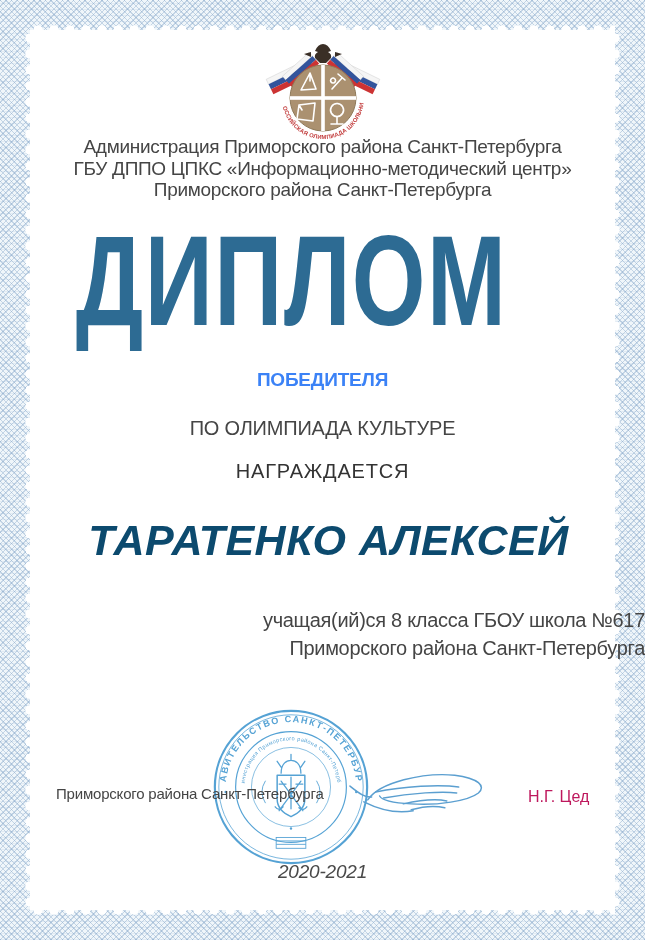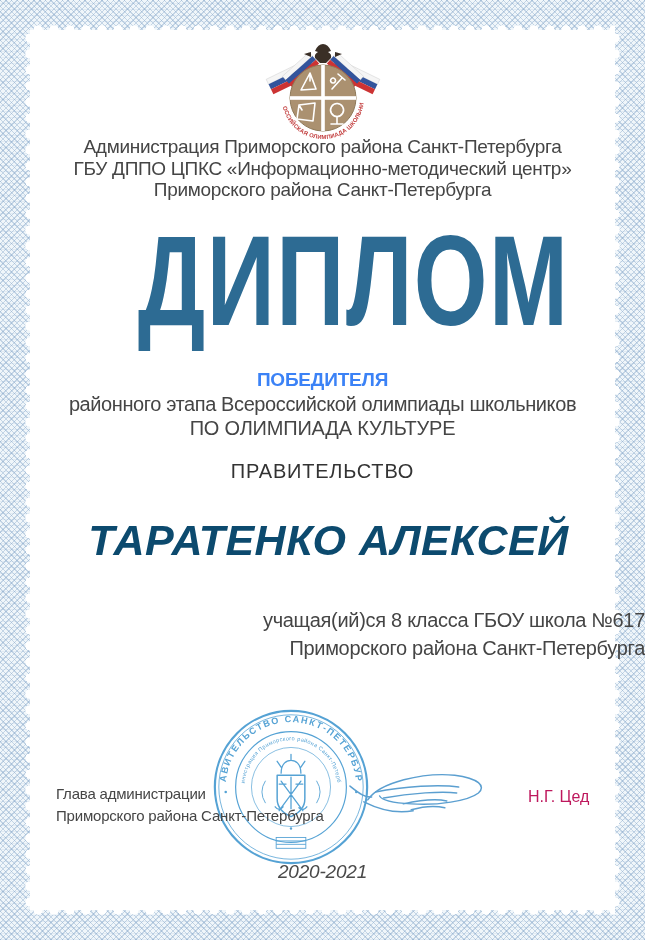--- a/index.html
+++ b/index.html
@@ -29,21 +29,21 @@
     background-size:8px 16px;background-repeat:repeat-y;}
   .scallop.right{top:30px;bottom:30px;right:22px;width:8px;
     background-image:radial-gradient(ellipse 8px 8px at 0% 50%, #fff 55%, rgba(0,0,0,0) 60%);
     background-size:8px 16px;background-repeat:repeat-y;}
 
   
   .content{position:absolute;inset:0;}
   .logo{position:absolute;left:50%;top:40px;transform:translateX(-50%);}
   .header{position:absolute;left:0;right:0;top:136px;text-align:center;
     font-size:19px;line-height:21.5px;color:#454545;letter-spacing:-0.3px;font-weight:500;}
-  .title-wrap{position:absolute;left:0;right:0;top:222px;text-align:right;}
+  .title-wrap{position:absolute;left:0;right:0;top:222px;text-align:left;}
   .title{display:inline-block;transform:scaleX(.74);transform-origin:50% 50%;
     font-size:128px;line-height:118px;font-weight:700;color:#2d6b93;letter-spacing:2px;}
   .winner{position:absolute;left:0;right:0;top:369px;text-align:center;
     font-size:19px;font-weight:700;color:#3b82f6;letter-spacing:-0.2px;}
   .stage{position:absolute;left:0;right:0;top:393px;text-align:center;
     font-size:20px;color:#454545;letter-spacing:-0.4px;}
   .subject{position:absolute;left:0;right:0;top:417px;text-align:center;
     font-size:20px;color:#454545;letter-spacing:-0.2px;}
   .awarded{position:absolute;left:0;right:0;top:460px;text-align:center;
     font-size:20px;color:#333;letter-spacing:0.8px;}
@@ -121,23 +121,22 @@
       <div>Администрация Приморского района Санкт-Петербурга</div>
       <div>ГБУ ДППО ЦПКС «Информационно-методический центр»</div>
       <div>Приморского района Санкт-Петербурга</div>
     </div>
 
     <div class="title-wrap">
       <span class="title">ДИПЛОМ</span>
     </div>
 
     <div class="winner">ПОБЕДИТЕЛЯ</div>
-    <div class="stage">районного этапа Всероссийской олимпиады школьников</div>
     <div class="subject">ПО ОЛИМПИАДА КУЛЬТУРЕ</div>
-    <div class="awarded">ПРАВИТЕЛЬСТВО</div>
+    <div class="awarded">НАГРАЖДАЕТСЯ</div>
     <div class="recipient">ТАРАТЕНКО АЛЕКСЕЙ</div>
     <div class="school">
       <div>учащая(ий)ся 8 класса ГБОУ школа №617</div>
       <div>Приморского района Санкт-Петербурга</div>
     </div>
 
     <svg class="stamp" width="178" height="178" viewBox="0 0 180 180">
       <g stroke="#3e96cf" fill="none">
         <circle cx="90" cy="90" r="77" stroke-width="2.2"></circle>
         <circle cx="90" cy="90" r="73" stroke-width="0.8"></circle>
@@ -164,21 +163,20 @@
         <path d="M64,84 q-7,11 0,22 M116,84 q7,11 0,22" stroke-width="0.9"></path>
       </g>
       <circle cx="90" cy="132" r="1.2" fill="#3e96cf"></circle>
       <g stroke="#3e96cf" fill="none" stroke-width="0.9">
         <rect x="75" y="141" width="30" height="11"></rect>
         <path d="M75,144.5 h30 M75,148 h30"></path>
       </g>
     </svg>
 
     <div class="signer">
-      <div>Глава администрации</div>
       <div>Приморского района Санкт-Петербурга</div>
     </div>
 
     <svg class="signature" width="168" height="66" viewBox="0 0 170 66">
       <g stroke="#5b9fd0" stroke-width="1.5" fill="none" stroke-linecap="round">
         <path d="M4,26 C14,34 20,38 26,37"></path>
         <path d="M22,40 C34,22 78,12 110,15 C134,18 142,26 134,33 C124,41 92,46 66,44 C48,43 36,40 34,36"></path>
         <path d="M30,32 C58,26 96,24 114,27"></path>
         <path d="M38,38 C66,33 98,31 112,33"></path>
         <path d="M58,44 C76,40 92,39 102,41"></path>

